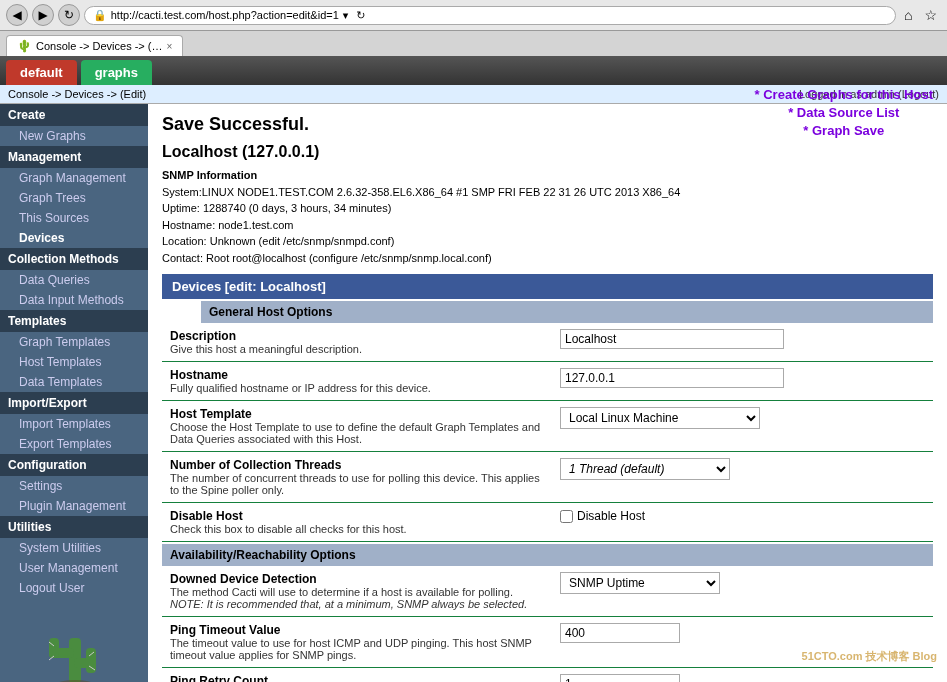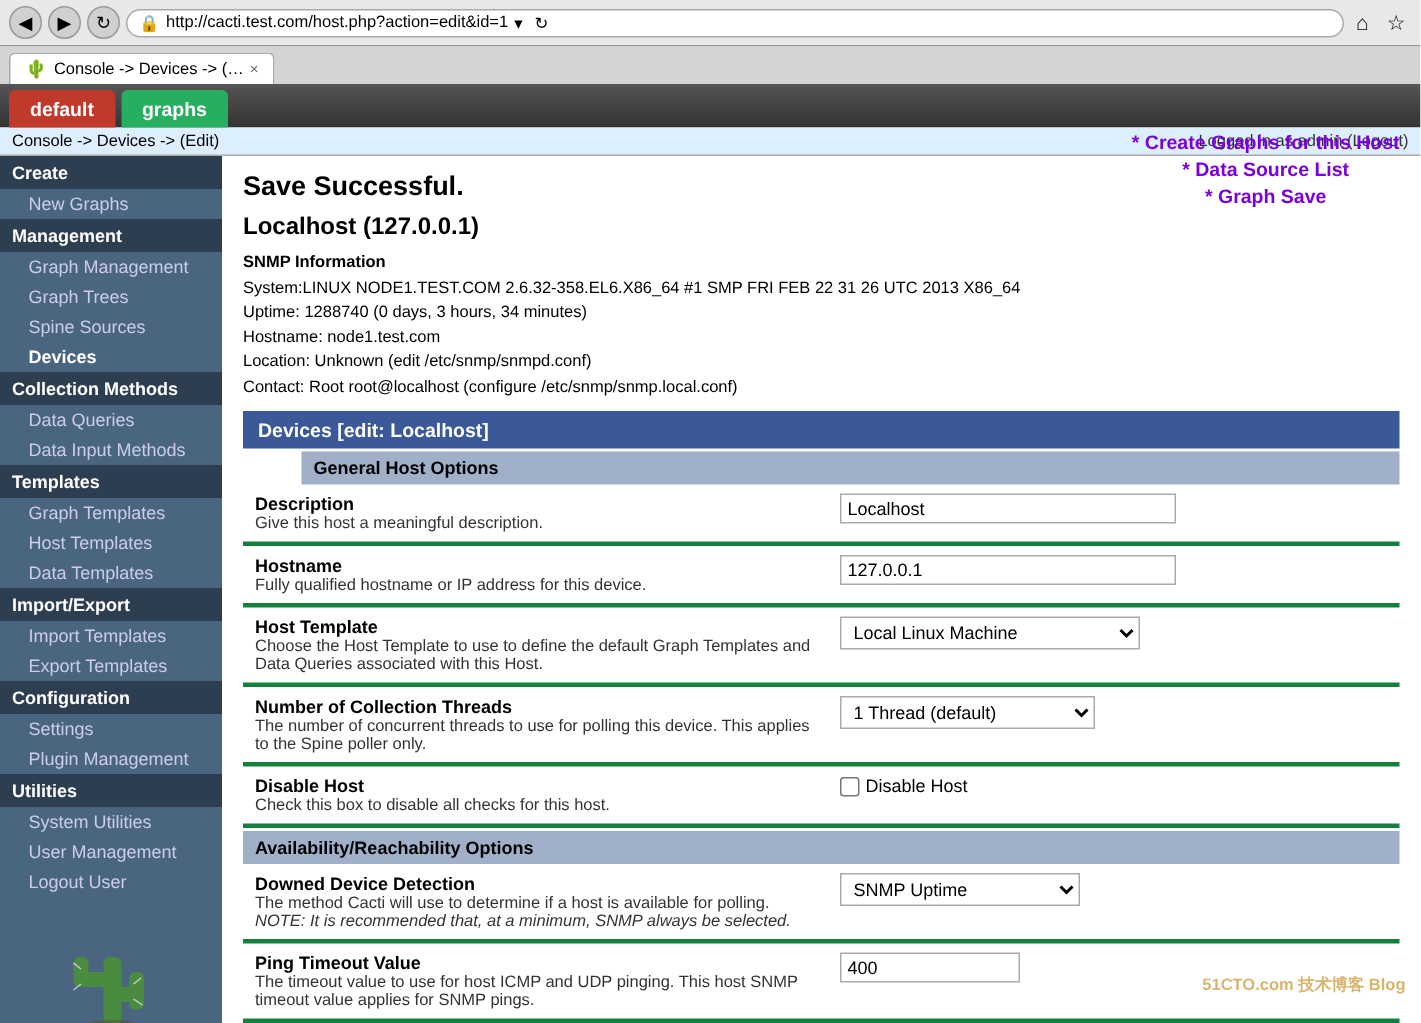--- a/index.html
+++ b/index.html
@@ -175,21 +175,21 @@
     }
 
     
     .form-table {
       width: 100%;
       border-collapse: collapse;
     }
     .form-table tr td {
       padding: 6px 8px;
       vertical-align: top;
-      border-bottom: 3px solid #15803d;
+      border-bottom: 1px solid #15803d;
     }
     .form-table tr td:first-child {
       width: 390px;
     }
     .field-label {
       font-weight: bold;
       font-size: 12px;
     }
     .field-desc {
       font-size: 11px;
@@ -274,21 +274,21 @@
 <div class="main-layout">
 
   <div class="sidebar">
 
     <div class="sidebar-section-header create">Create</div>
     <div class="sidebar-item">New Graphs</div>
 
     <div class="sidebar-section-header">Management</div>
     <div class="sidebar-item">Graph Management</div>
     <div class="sidebar-item">Graph Trees</div>
-    <div class="sidebar-item">Spine Sources</div>
+    <div class="sidebar-item">This Sources</div>
     <div class="sidebar-item" style="font-weight:bold; color:#fff;">Devices</div>
 
     <div class="sidebar-section-header">Collection Methods</div>
     <div class="sidebar-item">Data Queries</div>
     <div class="sidebar-item">Data Input Methods</div>
 
     <div class="sidebar-section-header">Templates</div>
     <div class="sidebar-item">Graph Templates</div>
     <div class="sidebar-item">Host Templates</div>
     <div class="sidebar-item">Data Templates</div>
@@ -381,21 +381,21 @@
             <option>None</option>
           </select>
         </td>
       </tr>
       <tr>
         <td>
           <div class="field-label">Number of Collection Threads</div>
           <div class="field-desc">The number of concurrent threads to use for polling this device. This applies to the Spine poller only.</div>
         </td>
         <td>
-          <select class="form-select" style="width:170px;">
+          <select class="form-select" style="width:170px;font-style:italic;">
             <option>1 Thread (default)</option>
             <option>2 Threads</option>
           </select>
         </td>
       </tr>
       <tr>
         <td>
           <div class="field-label">Disable Host</div>
           <div class="field-desc">Check this box to disable all checks for this host.</div>
         </td>

